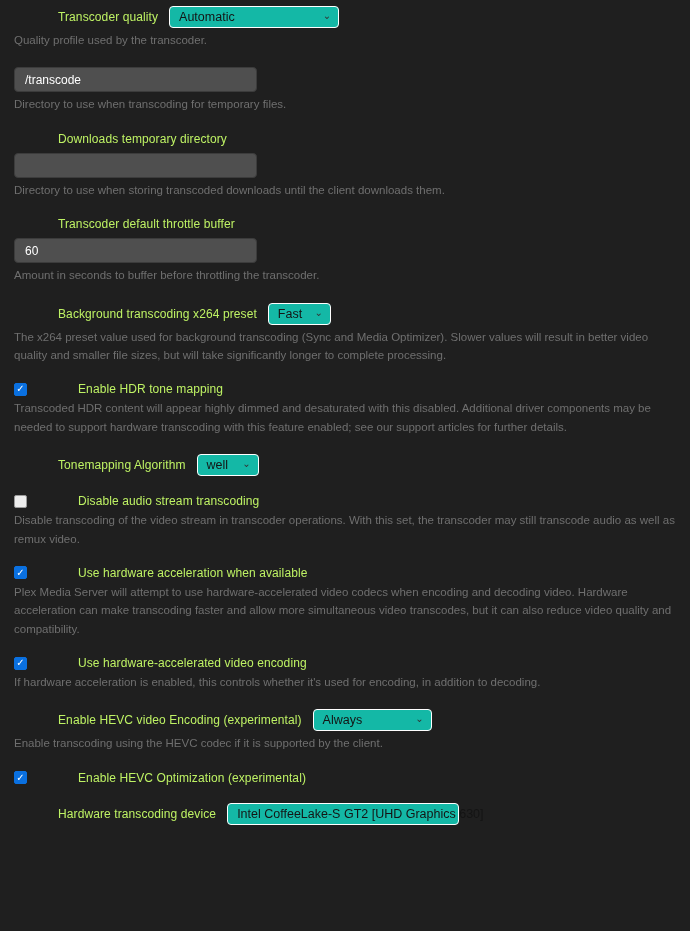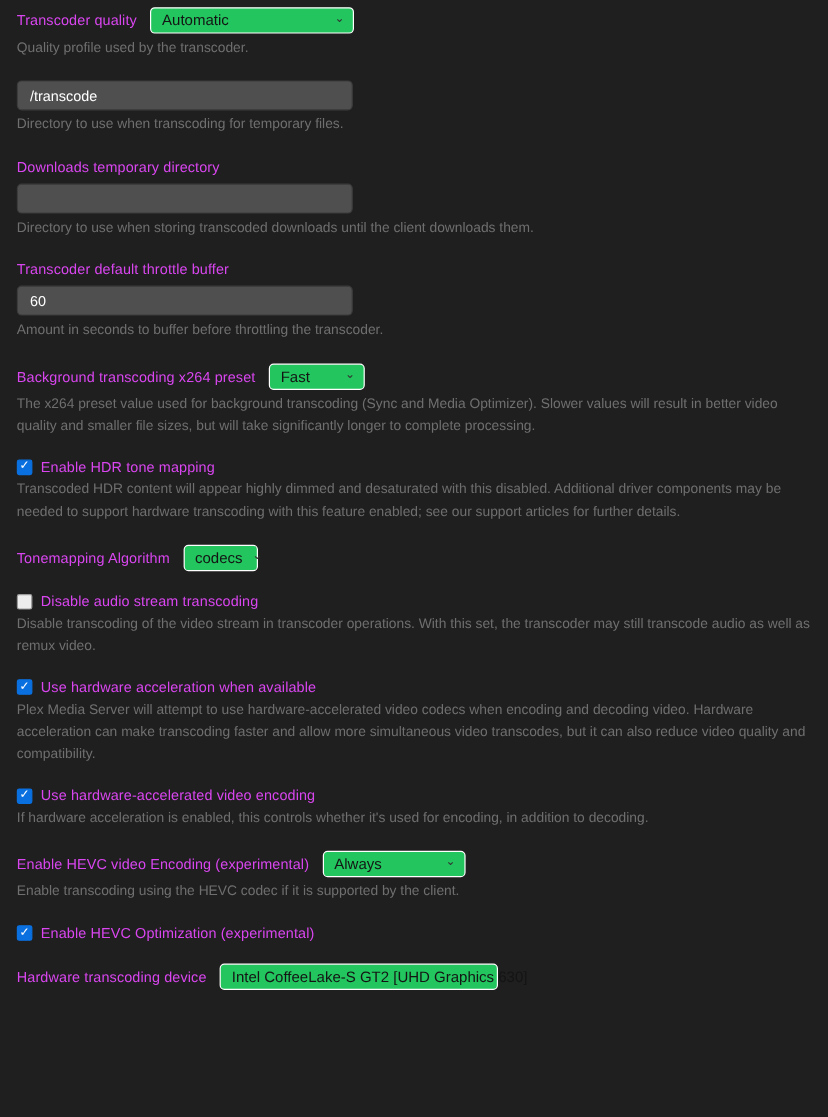--- a/index.html
+++ b/index.html
@@ -6,47 +6,47 @@
   html,body { width:690px; height:931px; overflow:hidden; }
   body {
     background:#1f1f1f;
     font-family:"Liberation Sans", sans-serif;
     color:#e3e3e3;
     padding:4px 14px 0 14px;
   }
   .group { margin-top:18px; }
   .group.first { margin-top:2px; }
   .row { display:flex; align-items:center; gap:11px; }
-  .label { font-size:12px; color:#d946ef; letter-spacing:.1px; }
+  .label { font-size:12px; color:#bef264; letter-spacing:.1px;margin-left:44px; }
   .help {
     margin-top:3px;
     font-size:11.5px;
     color:#6f6f6f;
     line-height:1.6;
     max-width:664px;
   }
   .text-input {
     margin-top:7px;
-    width:280px;
+    width:243px;
     height:25px;
     background:#4f4f4f;
     border:1px solid #3c3c3c;
     border-radius:4px;
     color:#ffffff;
     font-family:"Liberation Sans", sans-serif;
     font-size:12px;
     padding:0 10px;
     display:block;
     outline:none;
   }
   .select {
     display:inline-flex;
     align-items:center;
     justify-content:space-between;
-    background:#22c55e;
+    background:#14b8a6;
     color:#141414;
     border:1px solid #ffffff;
     border-radius:4px;
     height:22px;
     padding:0 7px 0 9px;
     font-size:12.5px;
     cursor:default;
     white-space:nowrap;
   }
   .select .chev {
@@ -103,21 +103,21 @@
 
 <div class="group">
   <div class="label">Transcoder default throttle buffer</div>
   <input class="text-input" type="text" value="60" style="">
   <div class="help">Amount in seconds to buffer before throttling the transcoder.</div>
 </div>
 
 <div class="group">
   <div class="row">
     <span class="label">Background transcoding x264 preset</span>
-    <span class="select" style="width:80px">
+    <span class="select" style="width:63px">
       <span>Fast</span>
       <span class="chev">⌄</span>
     </span>
   </div>
   <div class="help">The x264 preset value used for background transcoding (Sync and Media Optimizer). Slower values will result in better video quality and smaller file sizes, but will take significantly longer to complete processing.</div>
 </div>
 
 <div class="group">
   <div class="cb-row">
     <span class="checkbox checked">
@@ -125,21 +125,21 @@
       </span>
     <span class="label">Enable HDR tone mapping</span>
   </div>
   <div class="help">Transcoded HDR content will appear highly dimmed and desaturated with this disabled. Additional driver components may be needed to support hardware transcoding with this feature enabled; see our support articles for further details.</div>
 </div>
 
 <div class="group">
   <div class="row">
     <span class="label">Tonemapping Algorithm</span>
     <span class="select" style="width:62px">
-      <span>codecs</span>
+      <span>well</span>
       <span class="chev">⌄</span>
     </span>
   </div>
 </div>
 
 <div class="group">
   <div class="cb-row">
     <span class="checkbox"></span>
     <span class="label">Disable audio stream transcoding</span>
   </div>

